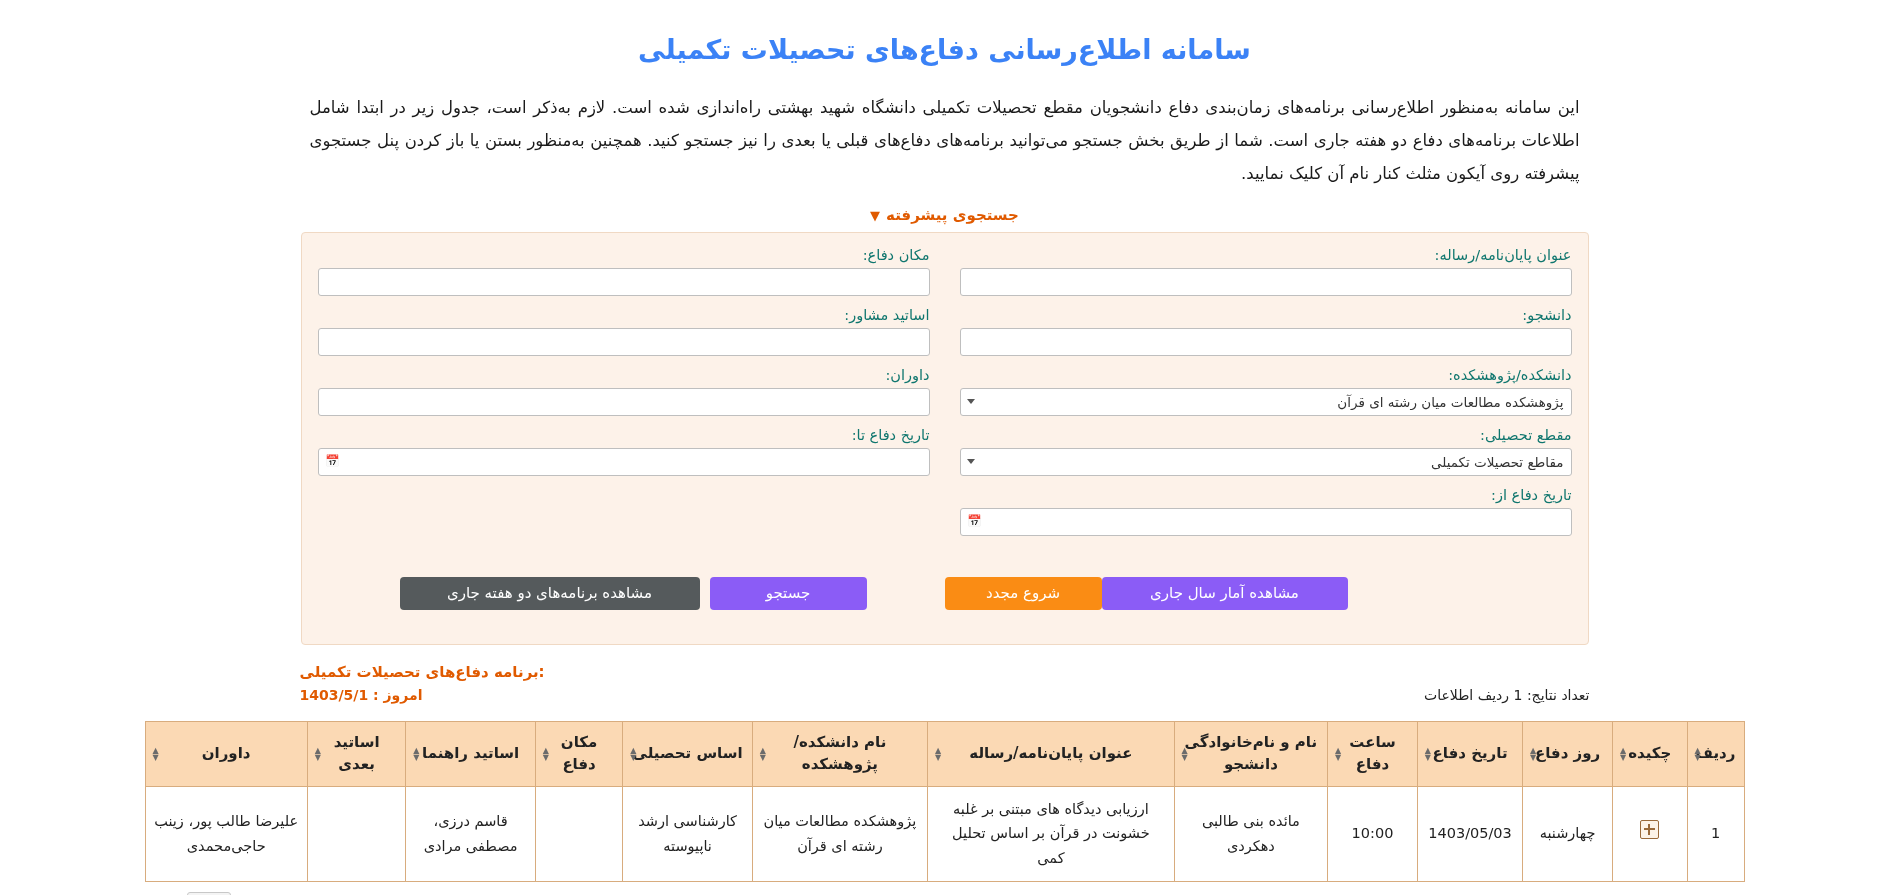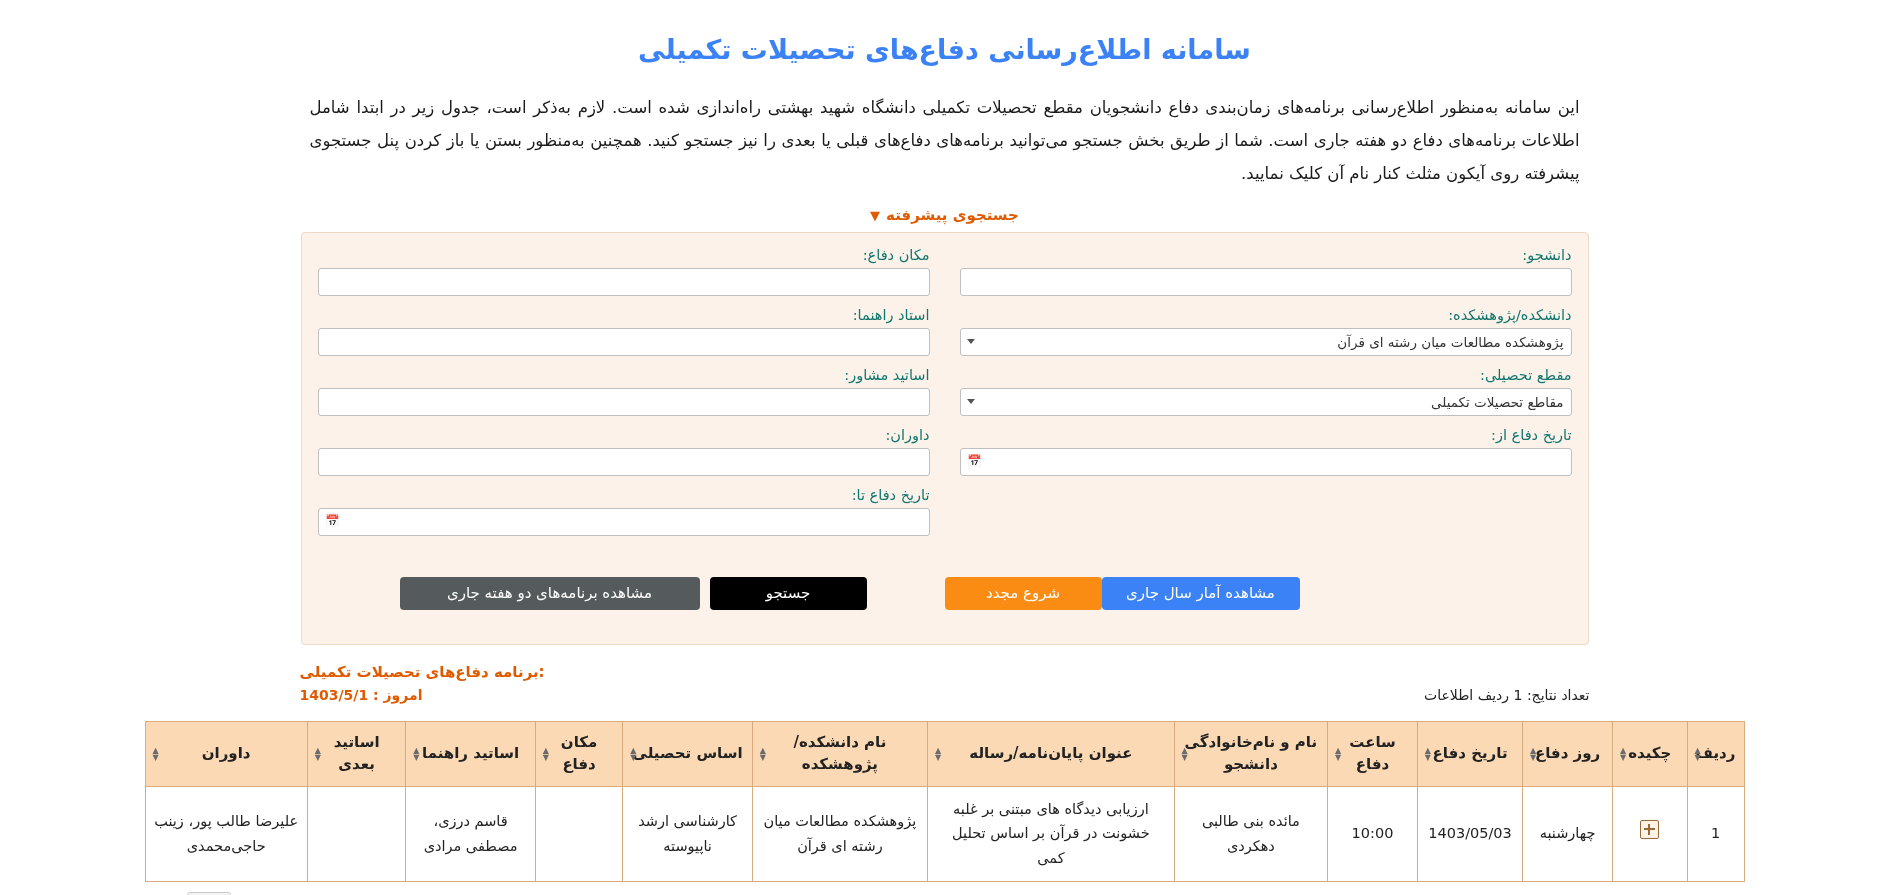--- a/index.html
+++ b/index.html
@@ -138,32 +138,32 @@
     line-height: 33px;
     text-align: center;
     padding: 0 10px;
   }
   .btn-dark {
     background: #555a5c;
     width: 300px;
     margin-left: 78px;
   }
   .btn-orange {
-    background: #000000;
+    background: #8b5cf6;
     width: 157px;
     margin-left: 10px;
   }
   .btn-orange-light {
     background: #fa8c14;
     width: 157px;
     margin-left: 78px;
   }
   .btn-grey {
-    background: #3b82f6;
-    width: 198px;
+    background: #8b5cf6;
+    width: 246px;
   }
   .section-label {
     width: 1290px;
     margin: 18px auto 0 auto;
     text-align: left;
     color: #e05a00;
     font-size: 15px;
     font-weight: bold;
     direction: ltr;
   }
@@ -288,20 +288,24 @@
 
   <div class="adv-search-toggle">
     <span class="tri">▼</span><span>جستجوی پیشرفته</span>
   </div>
 
   <div class="panel">
     <div class="form-grid">
 
       <div class="col-right">
         <div class="field">
+          <label>عنوان پایان‌نامه/رساله:</label>
+          <input type="text" value="" style="">
+        </div>
+        <div class="field">
           <label>دانشجو:</label>
           <input type="text" value="" style="">
         </div>
         <div class="field">
           <label>دانشکده/پژوهشکده:</label>
           <div class="sel-wrap">
             <input type="text" readonly="" value="پژوهشکده مطالعات میان رشته ای قرآن" style="">
           </div>
         </div>
         <div class="field">
@@ -315,24 +319,20 @@
           <div class="date-wrap">
             <input type="text" value="" style="">
             <span class="cal">📅</span>
           </div>
         </div>
       </div>
 
       <div class="col-left">
         <div class="field">
           <label>مکان دفاع:</label>
-          <input type="text" value="" style="">
-        </div>
-        <div class="field">
-          <label>استاد راهنما:</label>
           <input type="text" value="" style="">
         </div>
         <div class="field">
           <label>اساتید مشاور:</label>
           <input type="text" value="" style="">
         </div>
         <div class="field">
           <label>داوران:</label>
           <input type="text" value="" style="">
         </div>

